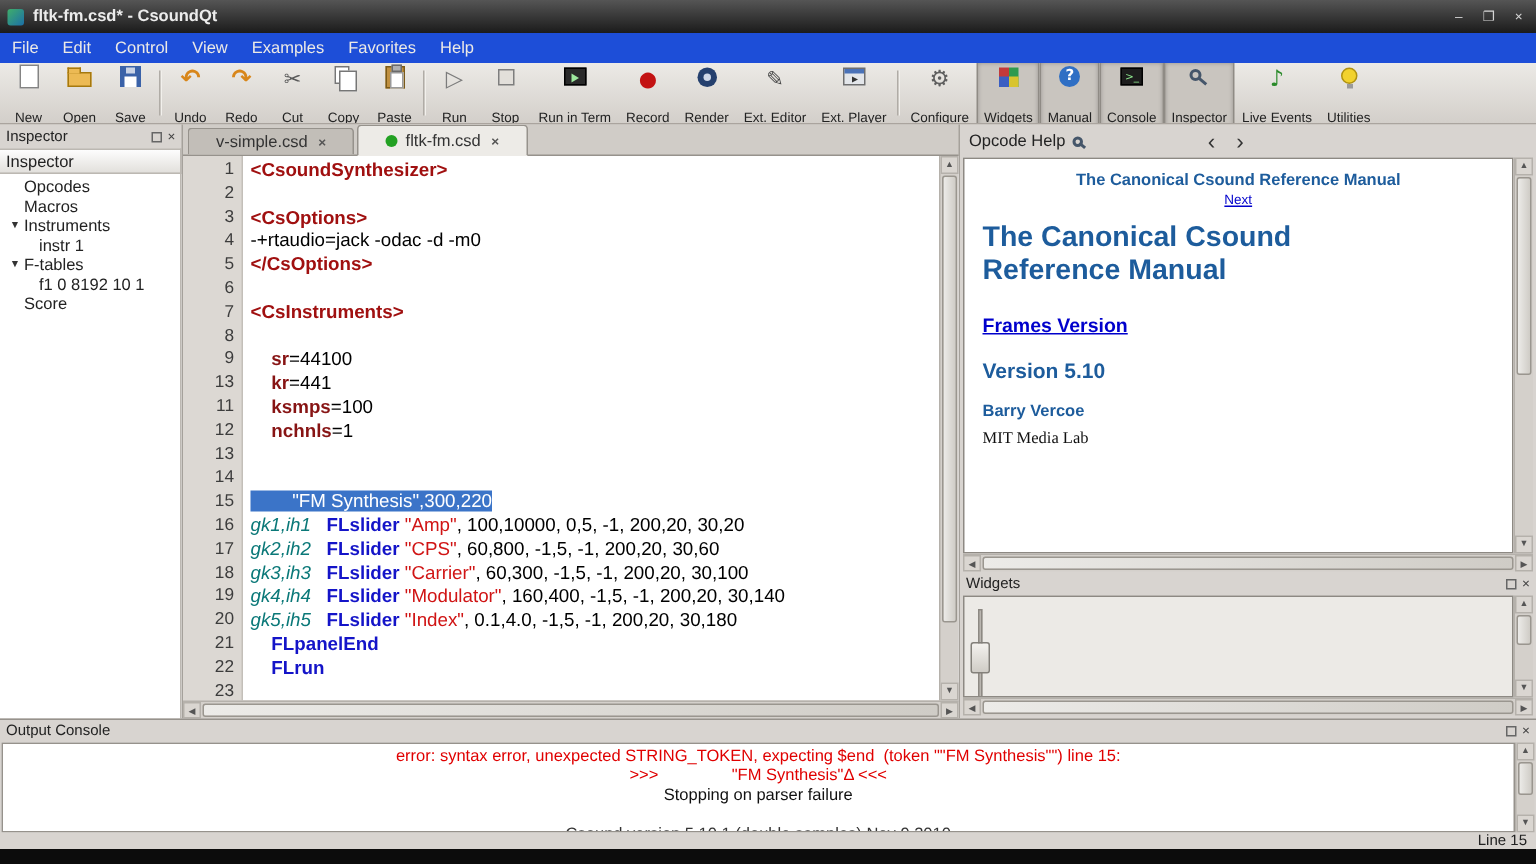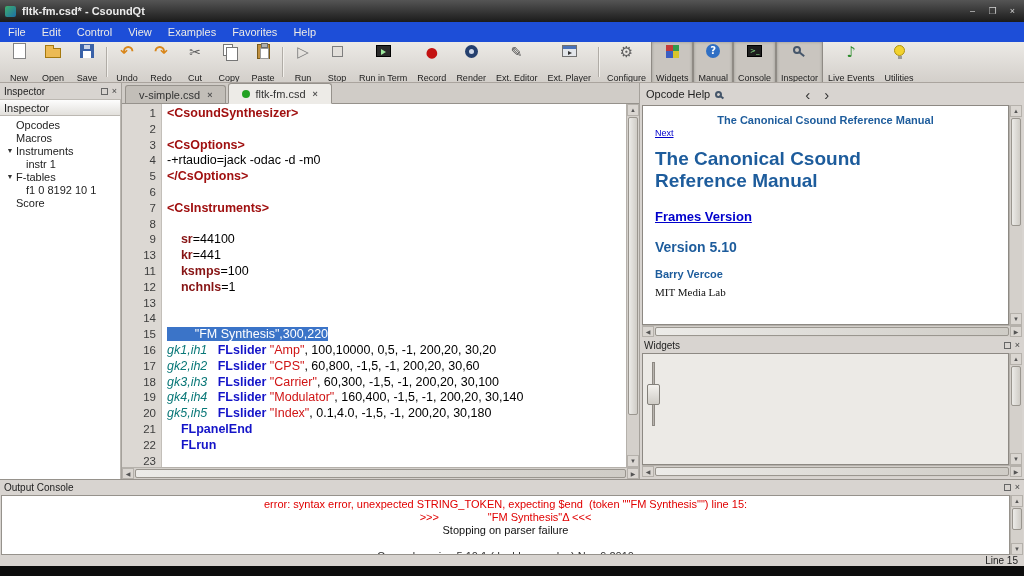--- a/index.html
+++ b/index.html
@@ -76,21 +76,21 @@
   .tree-header{height:17px;background:linear-gradient(#fdfdfd,#e2e0dc);border:1px solid #bcb8b2;border-left:none;font-size:11px;padding:2px 4px;color:#222;flex:0 0 auto;}
   .tree{flex:1;background:#fff;font-size:11px;padding-top:2px;overflow:hidden;border-right:1px solid #bcb8b2;}
   .tree-item{height:13px;display:flex;align-items:center;color:#222;white-space:nowrap;}
   .tree-item.lvl0{padding-left:4px;}
   .tree-item.lvl1{padding-left:26px;}
   .tree-arrow{width:12px;font-size:7px;color:#333;text-align:center;flex:0 0 auto;}
 
   
   .center{flex:1;display:flex;flex-direction:column;min-width:0;border-right:1px solid #a5a19b;background:#d0ccc7;}
   .tabbar{height:21px;display:flex;align-items:flex-end;padding-left:3px;border-bottom:1px solid #96928c;flex:0 0 auto;}
-  .tab{height:18px;padding:2px 13px;font-size:11px;background:#c2beb8;border:1px solid #96928c;border-bottom:none;border-radius:3px 3px 0 0;display:flex;align-items:center;gap:5px;color:#333;margin-right:2px;white-space:nowrap;}
+  .tab{height:18px;padding:2px 18px;font-size:11px;background:#c2beb8;border:1px solid #96928c;border-bottom:none;border-radius:3px 3px 0 0;display:flex;align-items:center;gap:5px;color:#333;margin-right:2px;white-space:nowrap;}
   .tab.active{background:#edebe7;height:21px;margin-bottom:-1px;border-bottom:1px solid #edebe7;}
   .dot{width:8px;height:8px;border-radius:50%;background:var(--modified-dot,#23a123);flex:0 0 auto;}
   .tab-close{font-size:9px;font-weight:bold;color:#555;margin-left:2px;}
 
   .editor-wrap{flex:1;display:flex;min-height:0;background:#fff;}
   .gutter{width:40px;flex:0 0 auto;background:#dcd8d3;border-right:1px solid #c3bfb9;text-align:right;padding:2px 5px 0 0;font-size:11.5px;line-height:15.8px;color:#3c3c3c;}
   .code{flex:1;padding:2px 0 0 5px;font-size:12.5px;line-height:15.8px;white-space:pre;overflow:hidden;color:#000;}
   .ln{height:15.8px;}
   .c-plain{color:#000;}
   .c-tag{color:var(--tag,#a01010);font-weight:bold;}
@@ -108,24 +108,24 @@
   .sb-thumb{position:absolute;background:linear-gradient(90deg,#ecebe8,#cfccc6);border:1px solid #9a968f;border-radius:2px;}
   .sb-v .sb-thumb{left:1px;right:1px;}
   .sb-h .sb-thumb{top:1px;bottom:1px;}
 
   
   .right{width:384px;flex:0 0 auto;display:flex;flex-direction:column;background:#d8d4d0;}
   .opcode-row{height:22px;display:flex;align-items:center;font-size:11px;color:#222;padding:0 6px;gap:5px;flex:0 0 auto;}
   .mag{width:7px;height:7px;border:2px solid #45566a;border-radius:50%;position:relative;display:inline-block;}
   .mag::after{content:"";position:absolute;width:5px;height:2px;background:#45566a;right:-4px;bottom:-2px;transform:rotate(40deg);}
   .nav-arrows{margin-left:78px;display:flex;gap:14px;font-size:15px;color:#333;line-height:1;}
-  .help-outer{height:220px;display:flex;margin:0 2px;flex:0 0 auto;}
+  .help-outer{height:264px;display:flex;margin:0 2px;flex:0 0 auto;}
   .help{flex:1;background:#fff;border:1px solid #8d8983;padding:8px 12px;overflow:hidden;}
   .help-top{color:var(--help-heading,#1d5c9c);font-size:11px;font-weight:bold;text-align:center;}
-  .help-next{text-align:left;font-size:9px;margin-top:2px;}
+  .help-next{text-align:center;font-size:9px;margin-top:2px;}
   .help-next a{color:var(--link-blue,#0000cc);text-decoration:underline;}
   .help-h1{color:var(--help-heading,#1d5c9c);font-size:19px;font-weight:bold;margin-top:10px;line-height:1.18;max-width:250px;}
   .help-frames{color:var(--link-blue,#0000cc);font-weight:bold;text-decoration:underline;font-size:13px;margin-top:16px;}
   .help-version{color:var(--help-heading,#1d5c9c);font-weight:bold;font-size:14px;margin-top:15px;}
   .help-author{color:var(--help-heading,#1d5c9c);font-weight:bold;font-size:11px;margin-top:13px;}
   .help-affil{font-size:11px;margin-top:6px;color:#111;font-family:"Liberation Serif",serif;}
   .help-hscroll{margin:0 2px;flex:0 0 auto;}
   .widgets-header{height:16px;font-size:10px;color:#222;padding:2px 4px;display:flex;align-items:center;justify-content:space-between;flex:0 0 auto;}
   .widgets-outer{flex:1;display:flex;flex-direction:column;margin:0 2px 2px 2px;min-height:0;}
   .widgets-row{flex:1;display:flex;min-height:0;}

